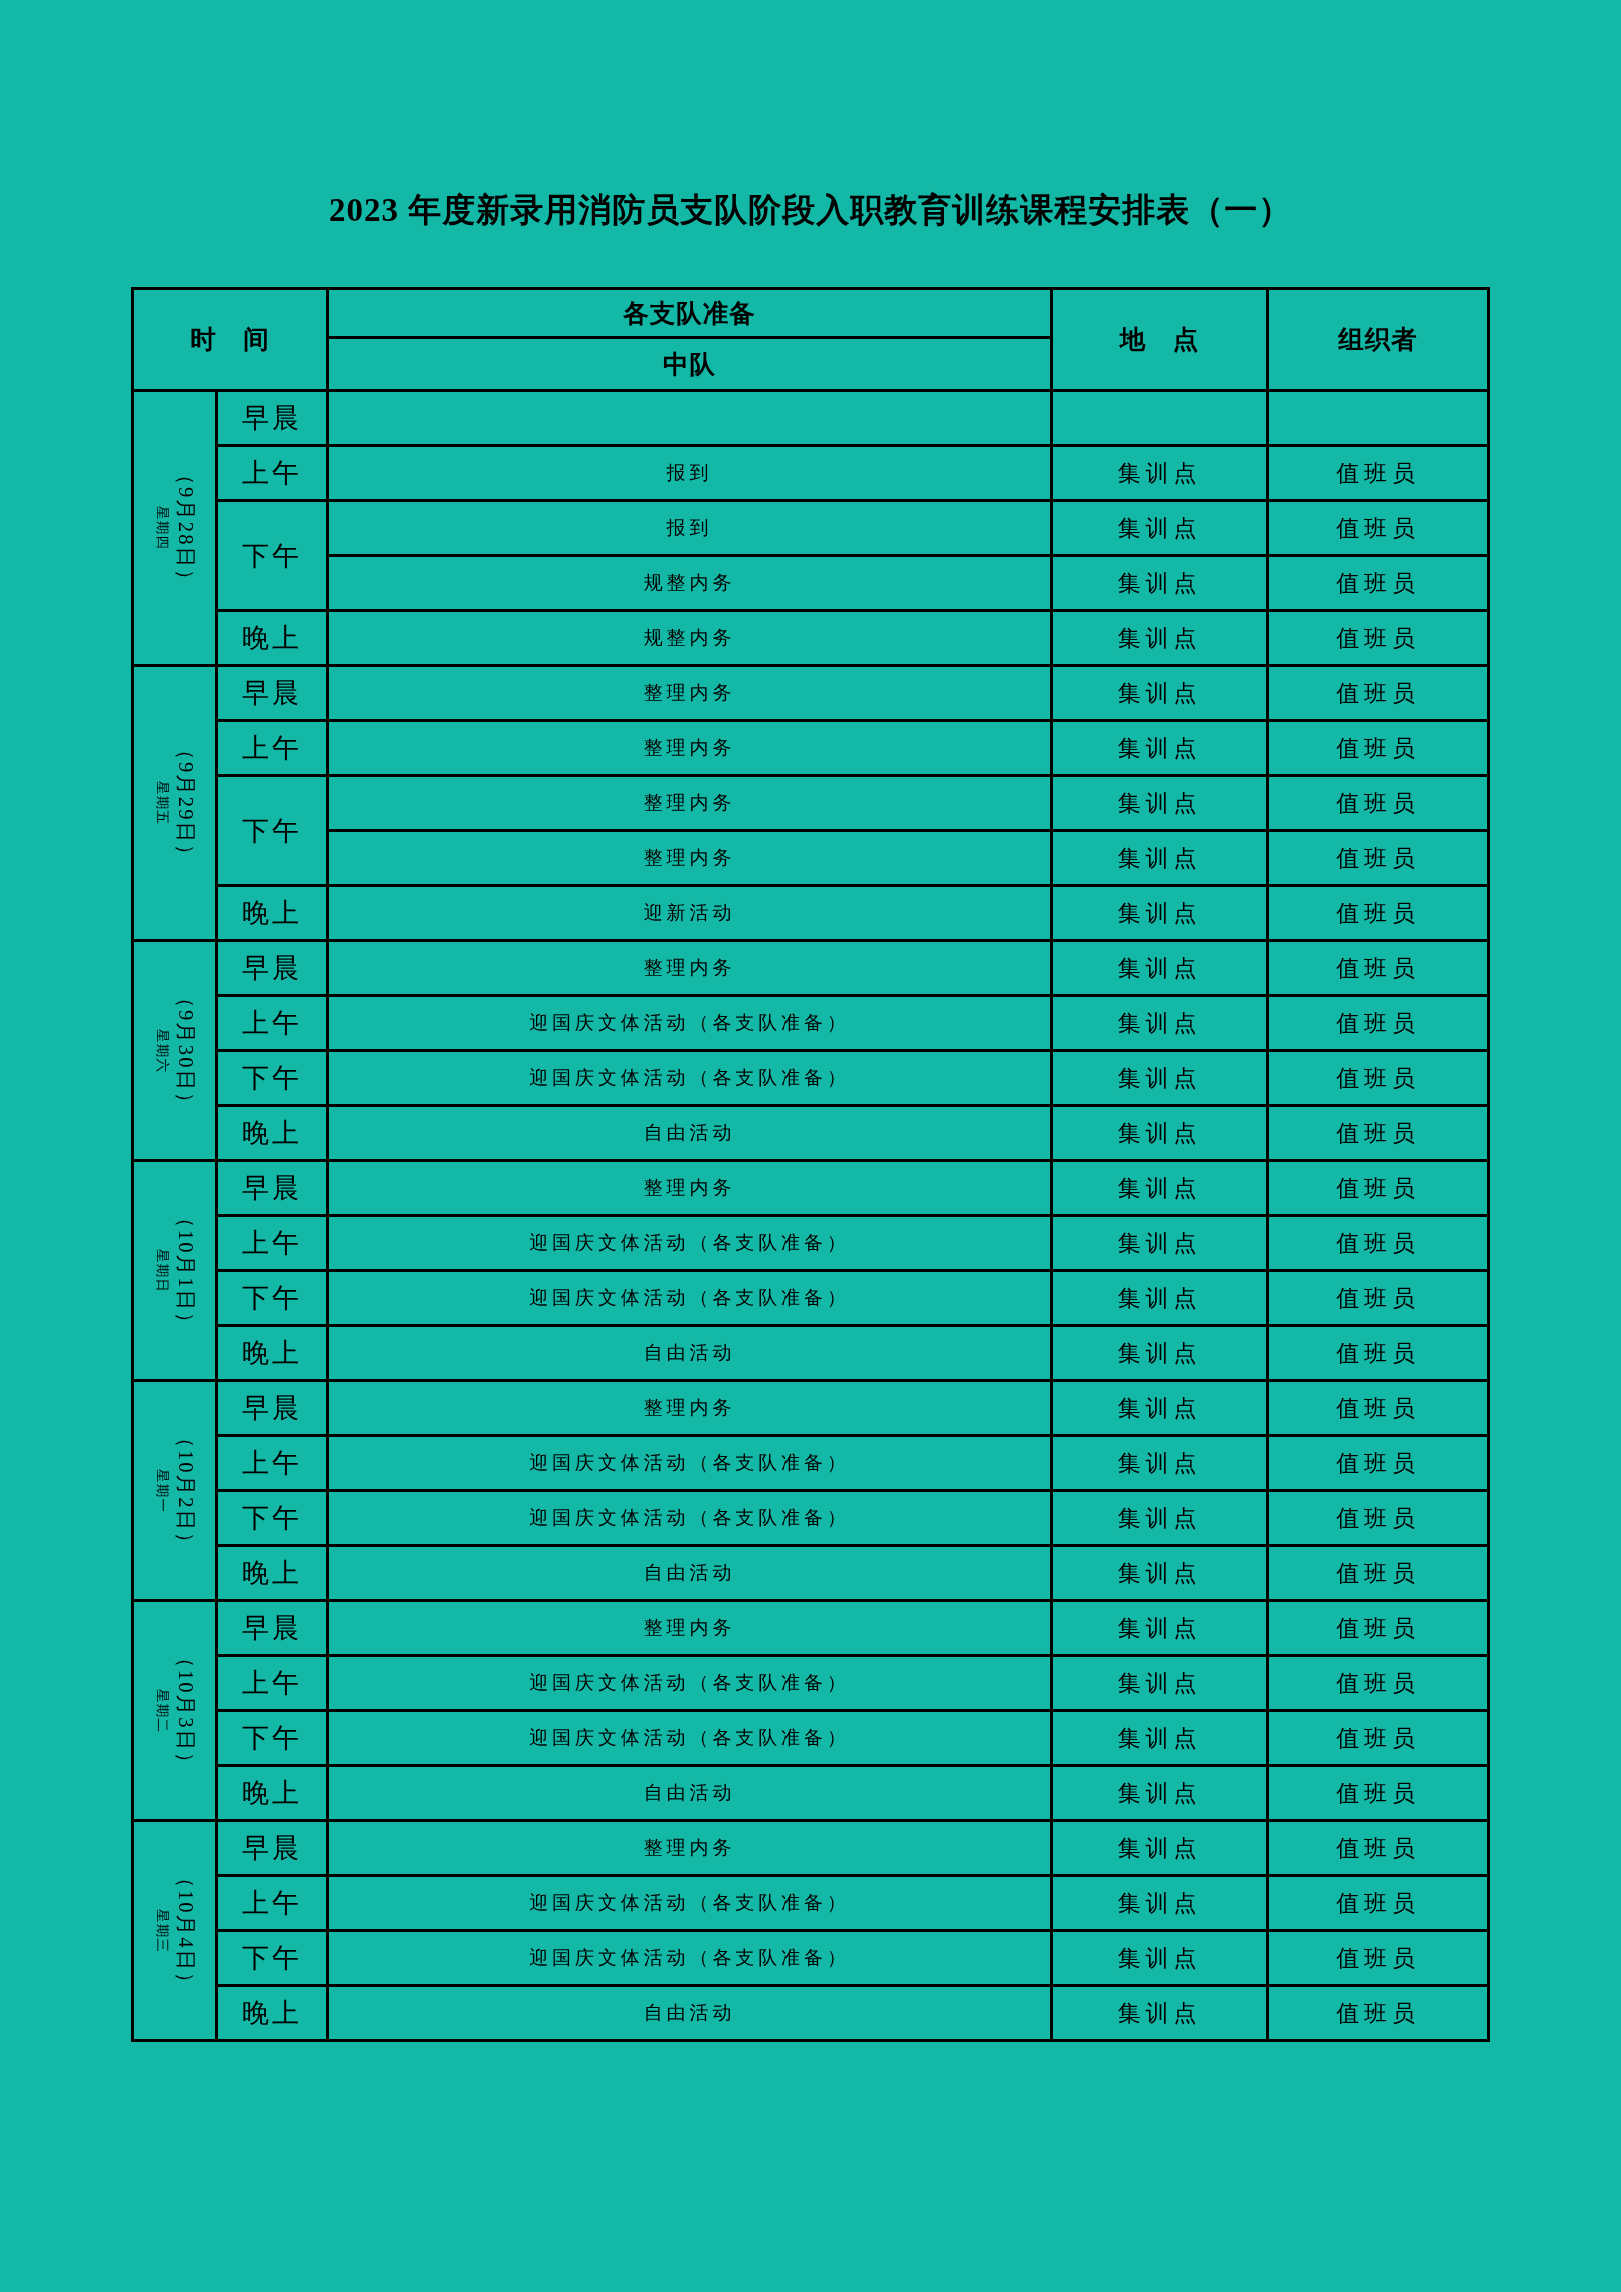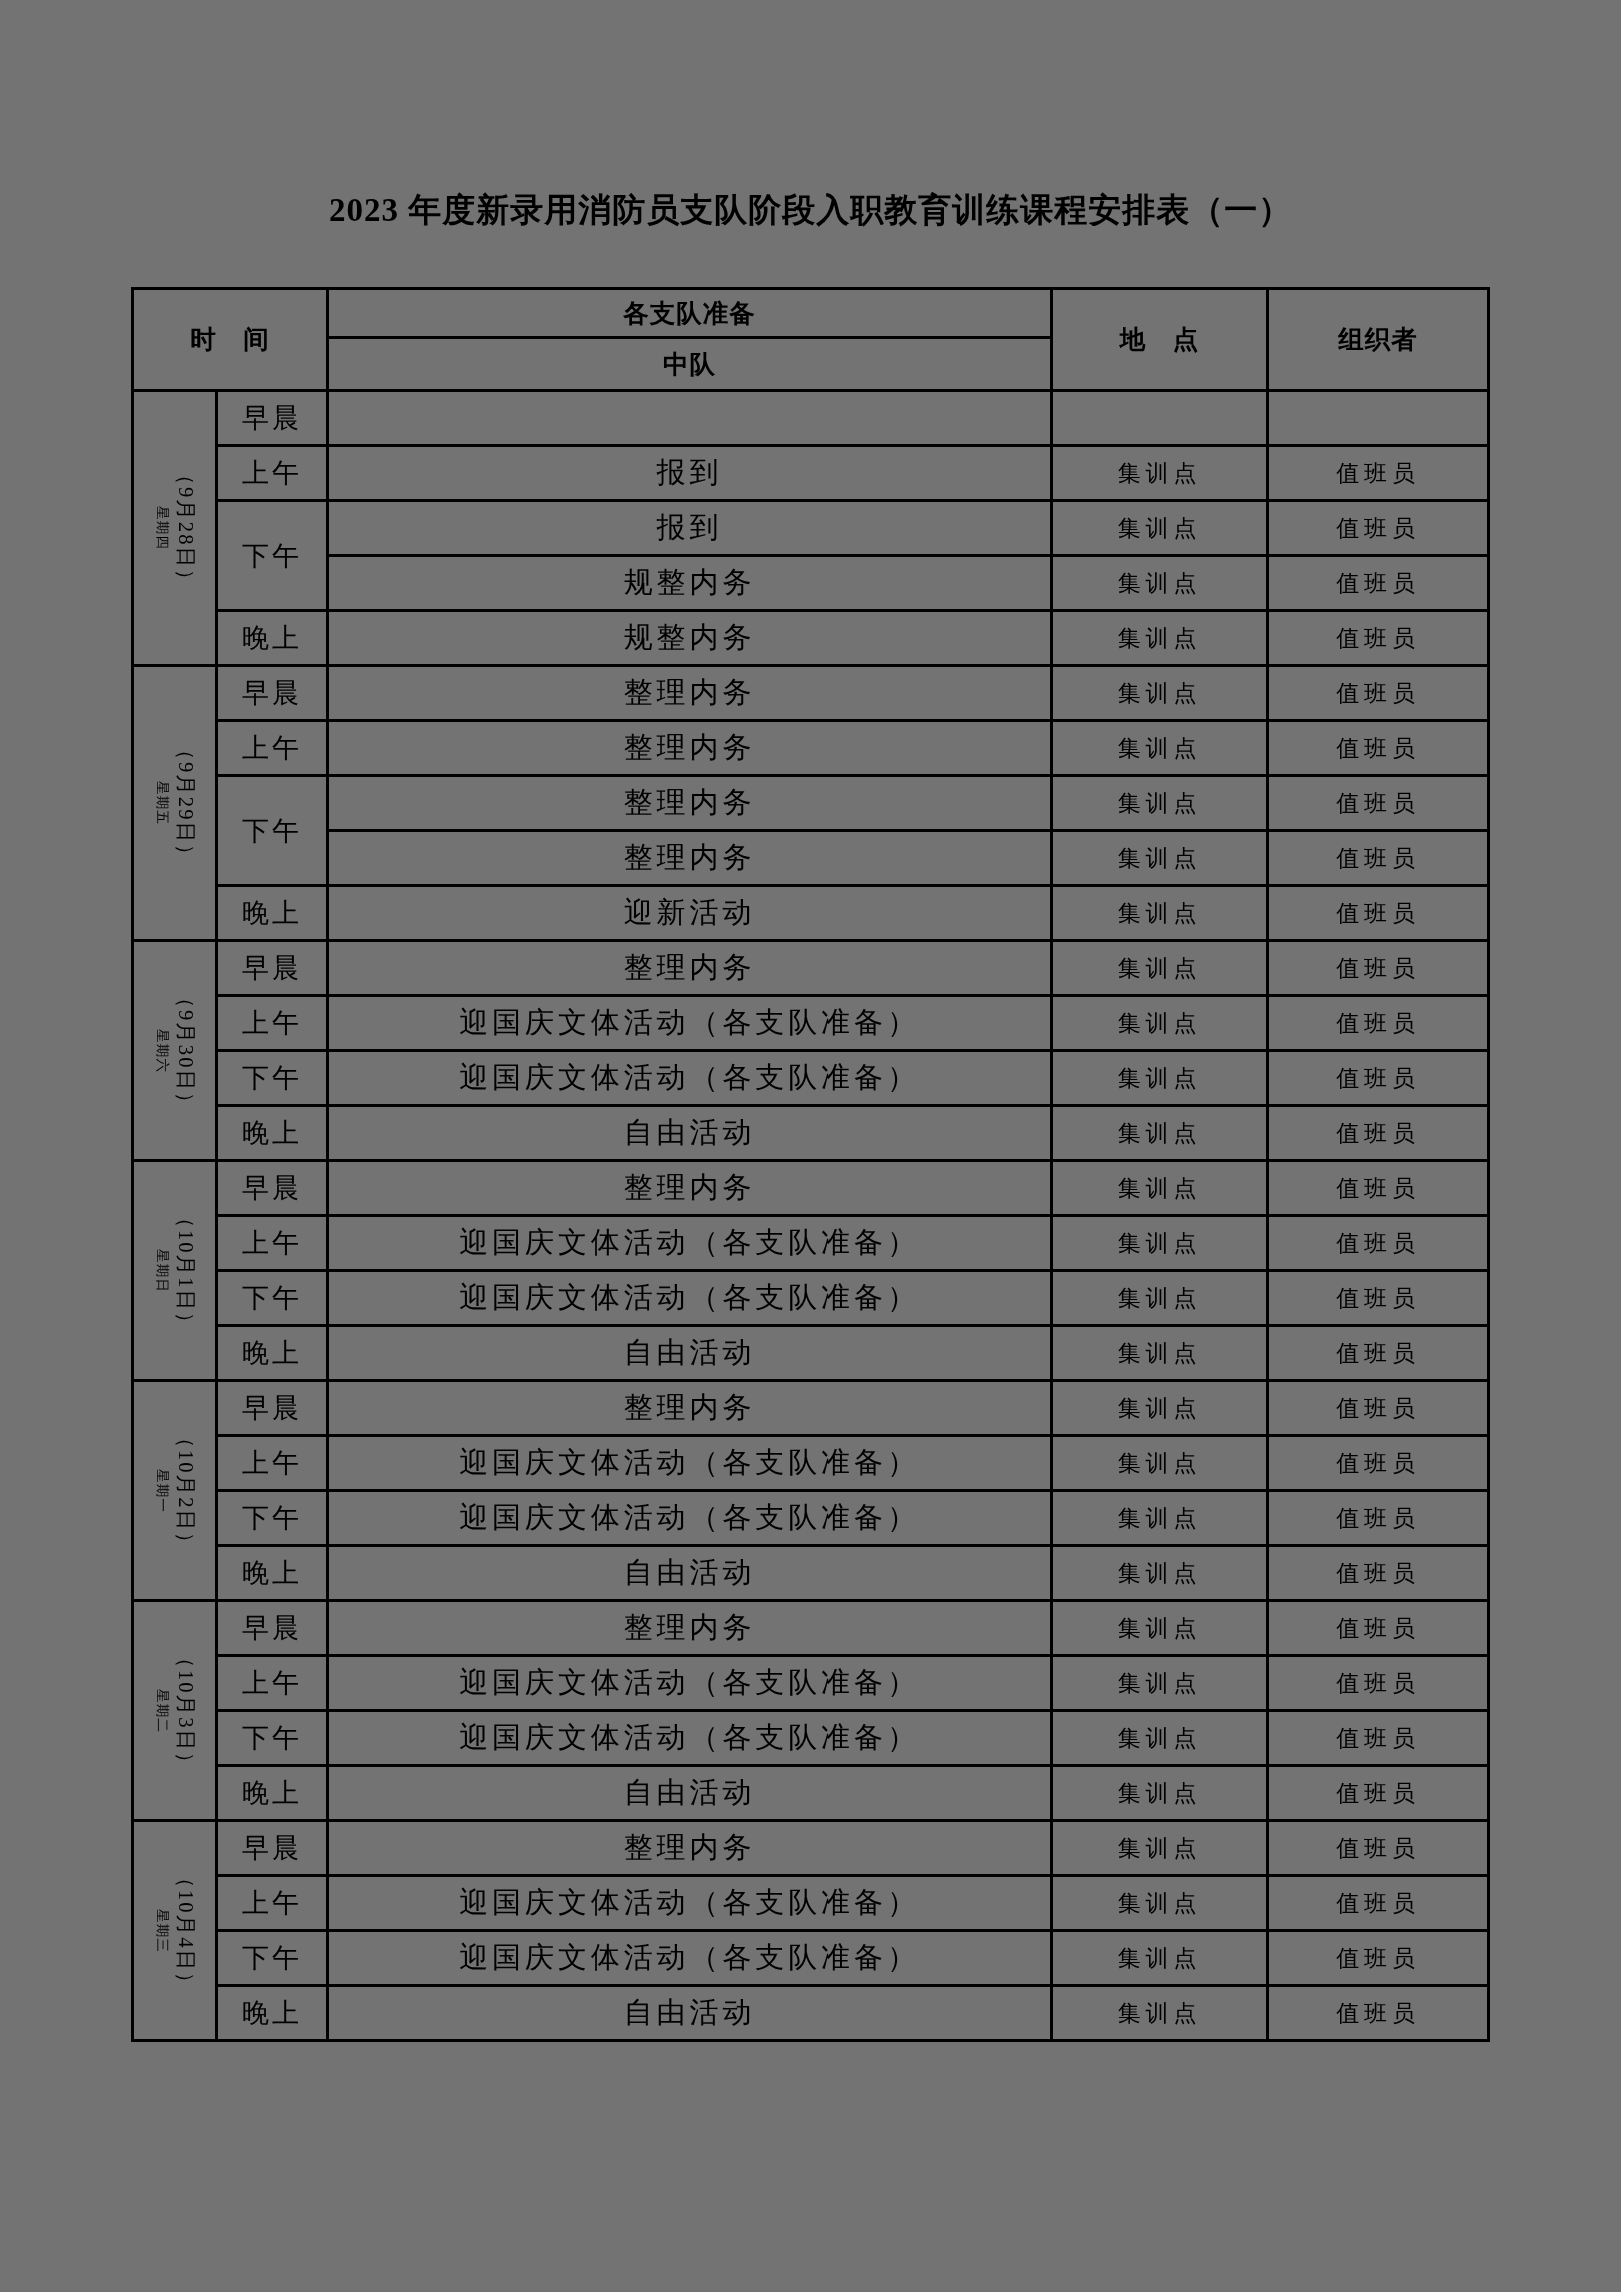--- a/index.html
+++ b/index.html
@@ -1,19 +1,19 @@
 <!DOCTYPE html>
 <html><head>
 <meta charset="utf-8">
 <style>
   html,body{margin:0;padding:0;background:#ffffff;}
   .page{
     position:relative;
     width:1621px;height:2293px;
-    background:#737373;
+    background:#14b8a6;
     color:#000;
     font-family:"Liberation Serif","DejaVu Serif",serif;
     overflow:hidden;
   }
   .doc-title{
     position:absolute;
     top:188px;left:0;width:100%;
     text-align:center;
     font-size:33px;
     font-weight:bold;
@@ -36,21 +36,21 @@
   td.header-cell{
     font-weight:bold;
     font-size:25.5px;
     letter-spacing:1px;
   }
   td.period-cell{
     font-size:27px;
     letter-spacing:2.9px;
   }
   td.activity-cell{
-    font-size:29px;
+    font-size:19px;
     letter-spacing:3.9px;
   }
   td.location-cell,
   td.organizer-cell{
     font-size:23px;
     letter-spacing:4.9px;
   }
   td.date-cell{position:relative;}
   .vblock{
     position:absolute;

